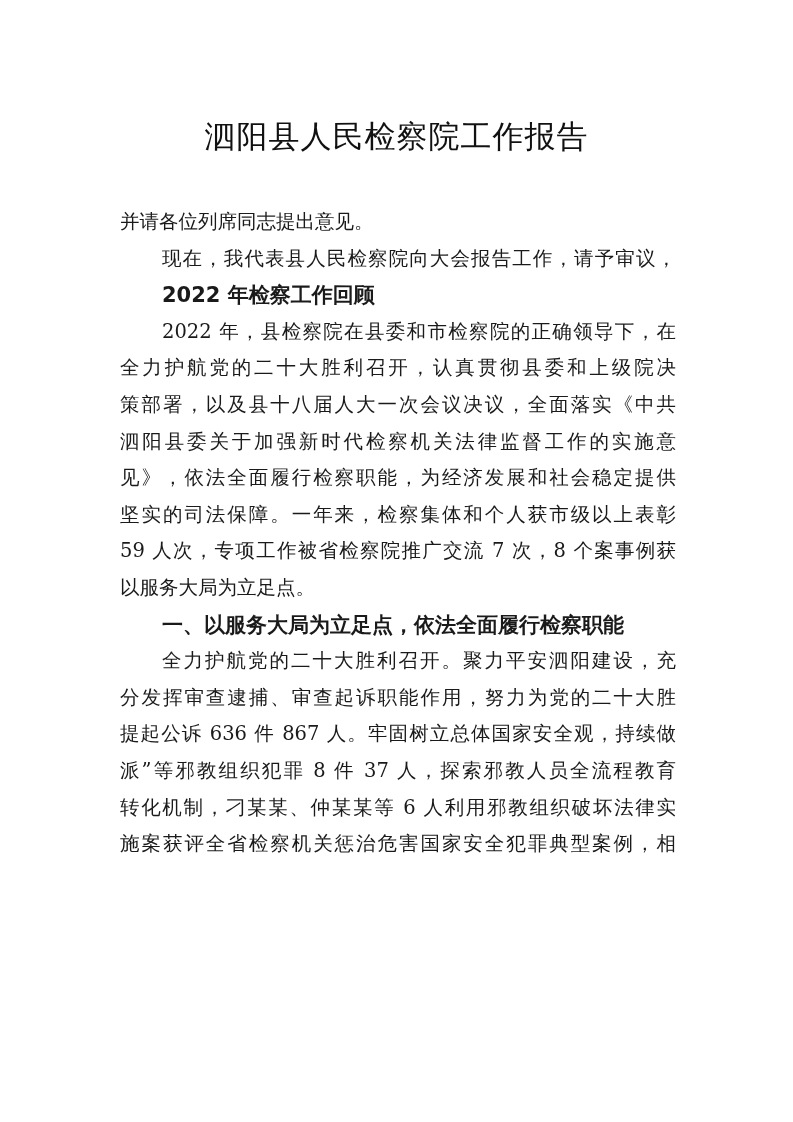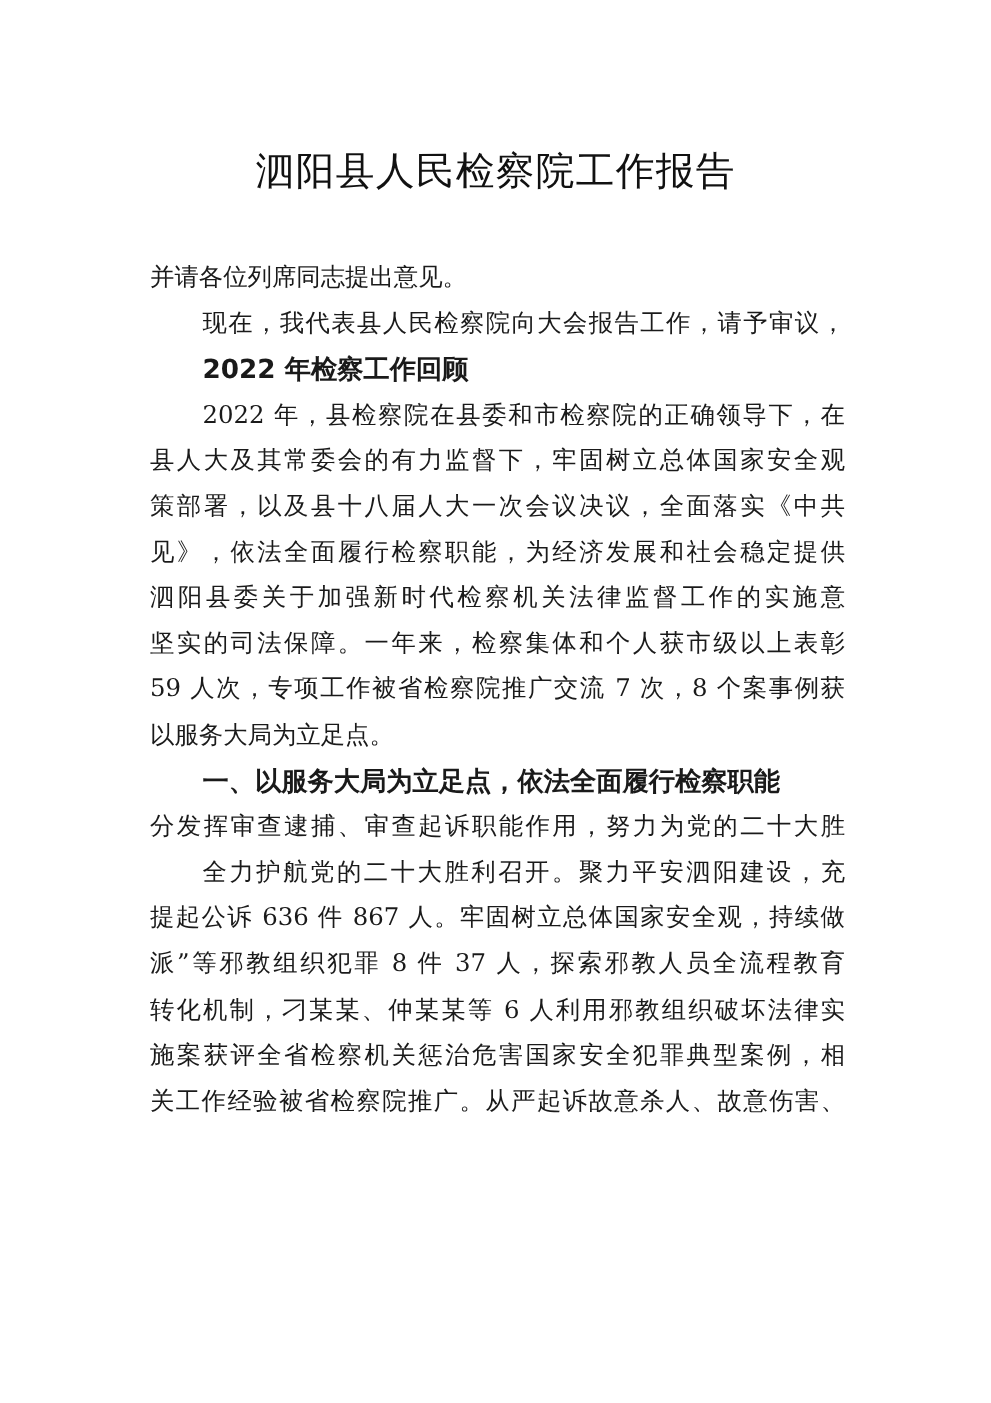--- a/index.html
+++ b/index.html
@@ -36,34 +36,33 @@
 
     <div>
       <div class="line last">并请各位列席同志提出意见。</div>
       <div class="line indent">现在，我代表县人民检察院向大会报告工作，请予审议，</div>
     </div>
 
     <div class="line indent heading">2022 年检察工作回顾</div>
 
     <div>
       <div class="line indent">2022 年，县检察院在县委和市检察院的正确领导下，在</div>
-      <div class="line">县人大及其常委会的有力监督下，牢固树立总体国家安全观</div>
+      <div class="line">全力护航党的二十大胜利召开，认真贯彻县委和上级院决</div>
       <div class="line">策部署，以及县十八届人大一次会议决议，全面落实《中共</div>
+      <div class="line">泗阳县委关于加强新时代检察机关法律监督工作的实施意</div>
       <div class="line">见》，依法全面履行检察职能，为经济发展和社会稳定提供</div>
-      <div class="line">泗阳县委关于加强新时代检察机关法律监督工作的实施意</div>
       <div class="line">坚实的司法保障。一年来，检察集体和个人获市级以上表彰</div>
       <div class="line">59 人次，专项工作被省检察院推广交流 7 次，8 个案事例获</div>
       <div class="line last">以服务大局为立足点。</div>
     </div>
 
     <div class="line indent heading">一、以服务大局为立足点，依法全面履行检察职能</div>
 
     <div>
+      <div class="line indent">全力护航党的二十大胜利召开。聚力平安泗阳建设，充</div>
       <div class="line">分发挥审查逮捕、审查起诉职能作用，努力为党的二十大胜</div>
-      <div class="line indent">全力护航党的二十大胜利召开。聚力平安泗阳建设，充</div>
       <div class="line">提起公诉 636 件 867 人。牢固树立总体国家安全观，持续做</div>
       <div class="line">派”等邪教组织犯罪 8 件 37 人，探索邪教人员全流程教育</div>
       <div class="line">转化机制，刁某某、仲某某等 6 人利用邪教组织破坏法律实</div>
       <div class="line">施案获评全省检察机关惩治危害国家安全犯罪典型案例，相</div>
-      <div class="line">关工作经验被省检察院推广。从严起诉故意杀人、故意伤害、</div>
     </div>
   </div>
 </div>
 
 </body></html>

